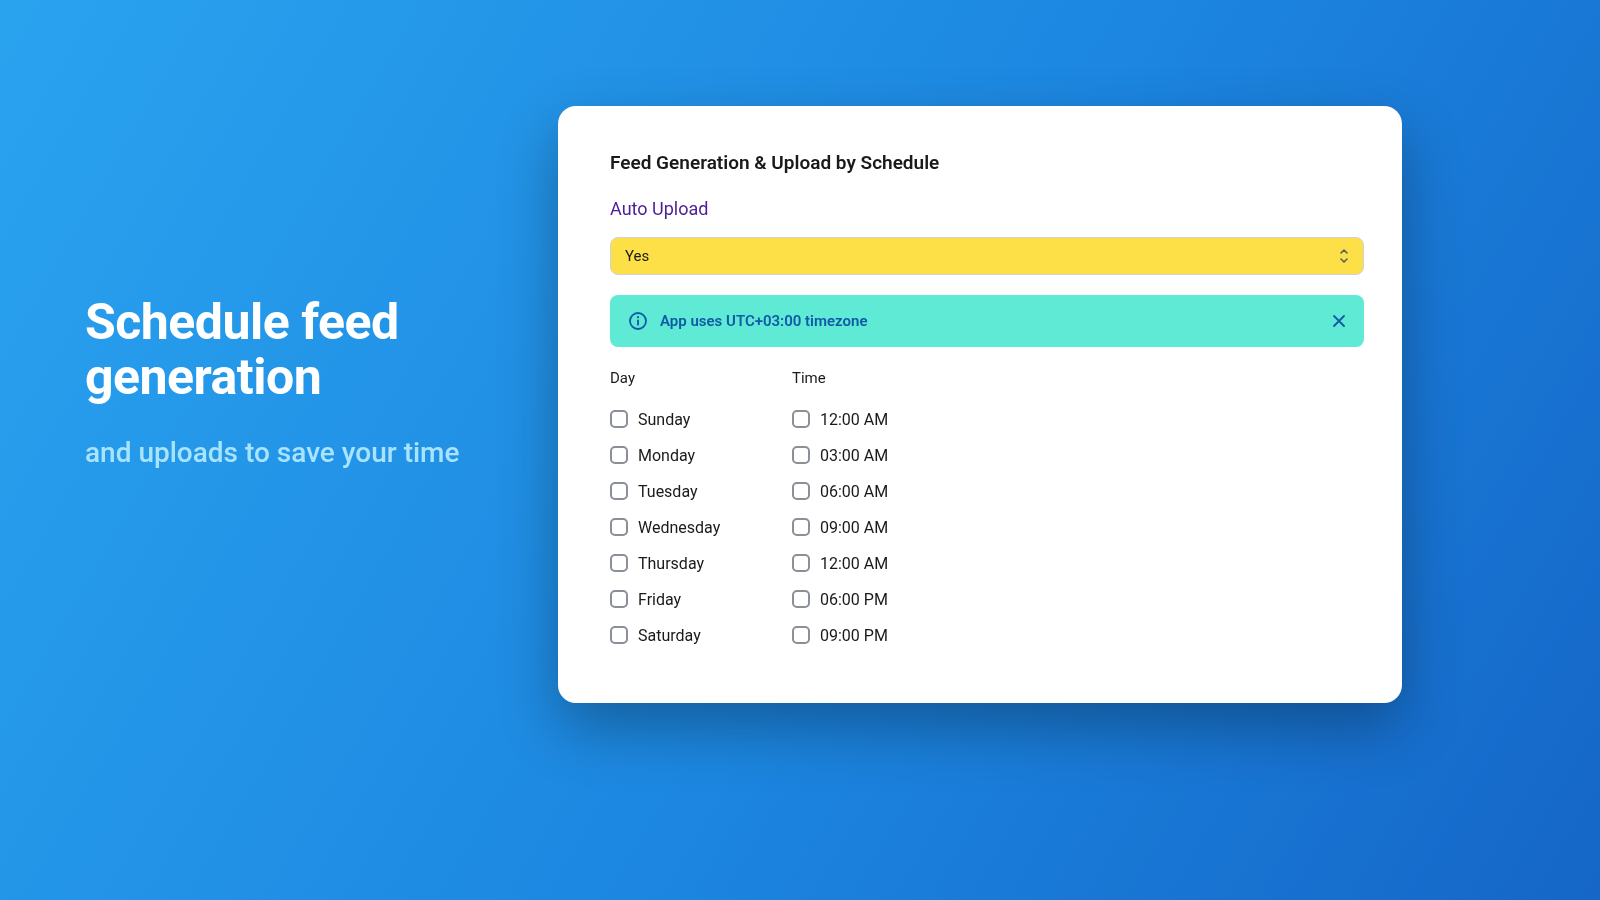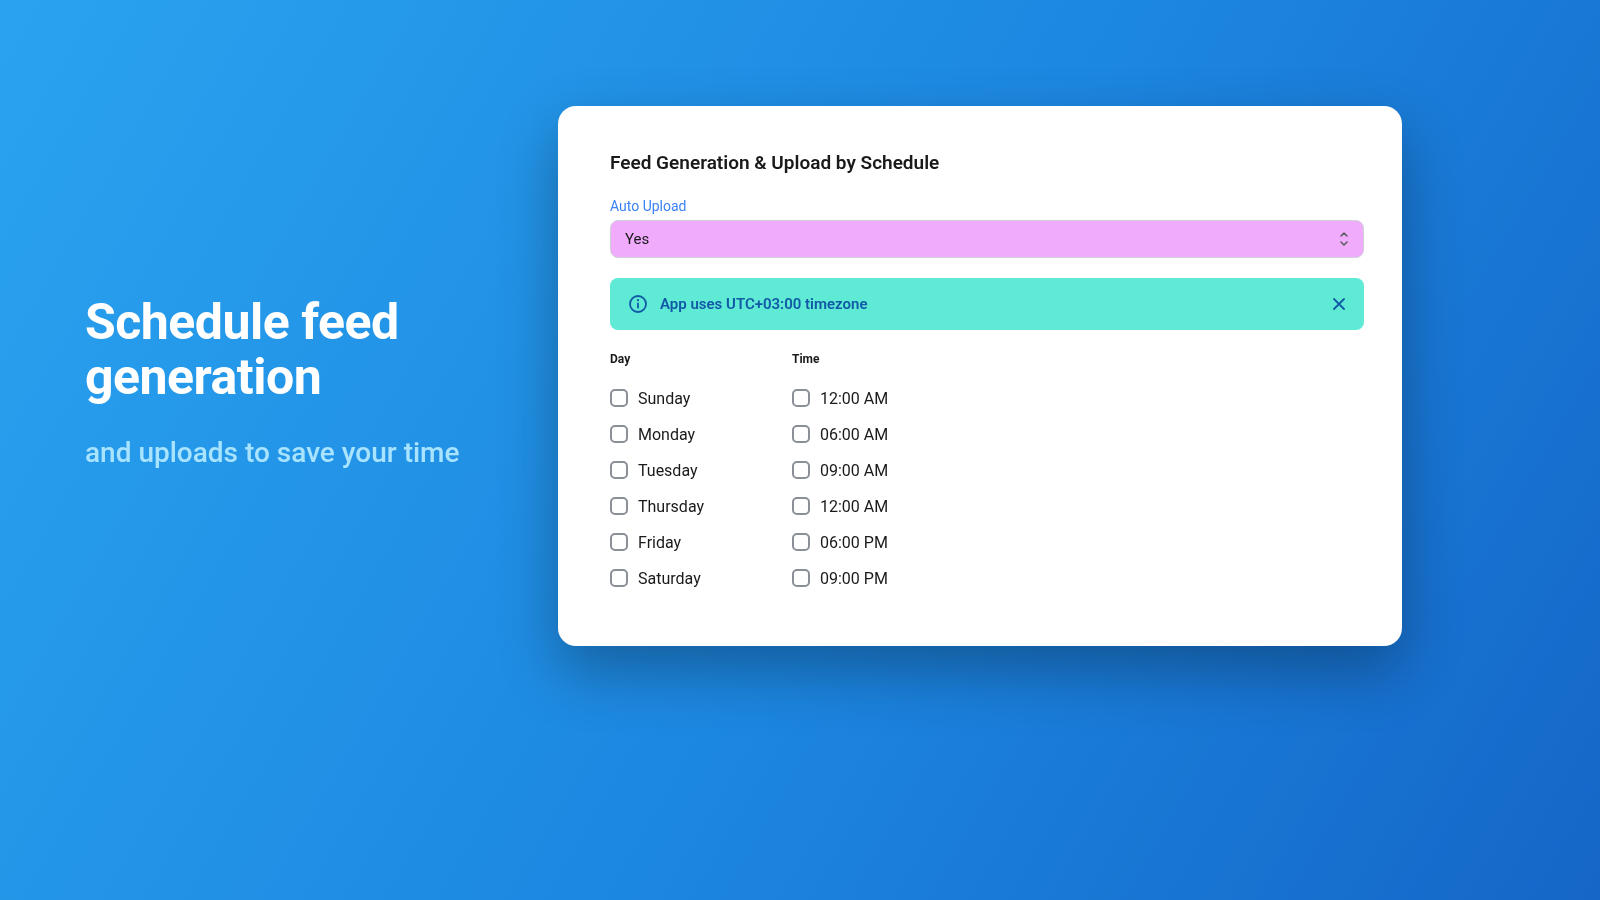--- a/index.html
+++ b/index.html
@@ -39,31 +39,31 @@
     box-shadow: 0 25px 60px rgba(0,0,0,0.30);
     padding: 45px 38px 50px 52px;
     color: #1a1a1a;
   }
   .card-title {
     font-size: 19px;
     font-weight: 600;
     margin-bottom: 24px;
   }
   .field-label {
-    font-size: 14px;
-    color: #3b82f6;
-    margin-bottom: 6px;
+    font-size: 18px;
+    color: #4c1d95;
+    margin-bottom: 18px;
   }
   .select-wrap {
     position: relative;
     width: 100%;
     height: 38px;
     border: 1px solid #cfd3d8;
     border-radius: 8px;
-    background: #f0abfc;
+    background: #fde047;
     display: flex;
     align-items: center;
     padding: 0 14px;
     cursor: pointer;
     margin-bottom: 20px;
   }
   .select-value {
     font-size: 15px;
     color: #1a1a1a;
   }
@@ -95,22 +95,22 @@
   .banner .info-icon svg, .banner .close-icon svg { display:block; }
   .banner .close-icon { cursor: pointer; }
   .columns {
     display: flex;
     gap: 0;
   }
   .col {
     width: 182px;
   }
   .col-header {
-    font-size: 12px;
-    font-weight: 700;
+    font-size: 15px;
+    font-weight: 400;
     margin-bottom: 14px;
   }
   .col ul { list-style: none; text-align: right; }
   .col li {
     display: flex;
     align-items: center;
     gap: 10px;
     height: 36px;
     font-size: 16px;
     color: #1a1a1a;
@@ -174,20 +174,24 @@
           <li>
             <span class="chk"></span>
             <span>Monday</span>
           </li>
           <li>
             <span class="chk"></span>
             <span>Tuesday</span>
           </li>
           <li>
             <span class="chk"></span>
+            <span>Wednesday</span>
+          </li>
+          <li>
+            <span class="chk"></span>
             <span>Thursday</span>
           </li>
           <li>
             <span class="chk"></span>
             <span>Friday</span>
           </li>
           <li>
             <span class="chk"></span>
             <span>Saturday</span>
           </li>
@@ -195,20 +199,24 @@
     </div>
     <div class="col">
       <div class="col-header">Time</div>
       <ul id="times-list">
           <li>
             <span class="chk"></span>
             <span>12:00 AM</span>
           </li>
           <li>
             <span class="chk"></span>
+            <span>03:00 AM</span>
+          </li>
+          <li>
+            <span class="chk"></span>
             <span>06:00 AM</span>
           </li>
           <li>
             <span class="chk"></span>
             <span>09:00 AM</span>
           </li>
           <li>
             <span class="chk"></span>
             <span>12:00 AM</span>
           </li>

